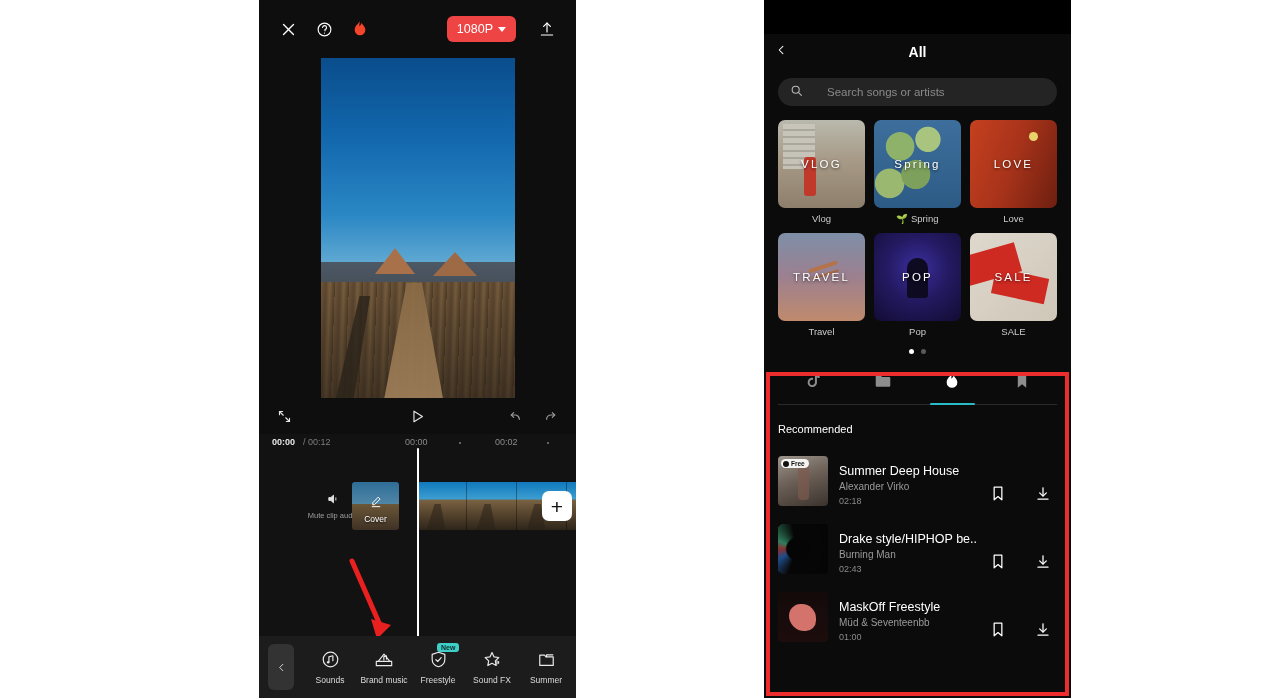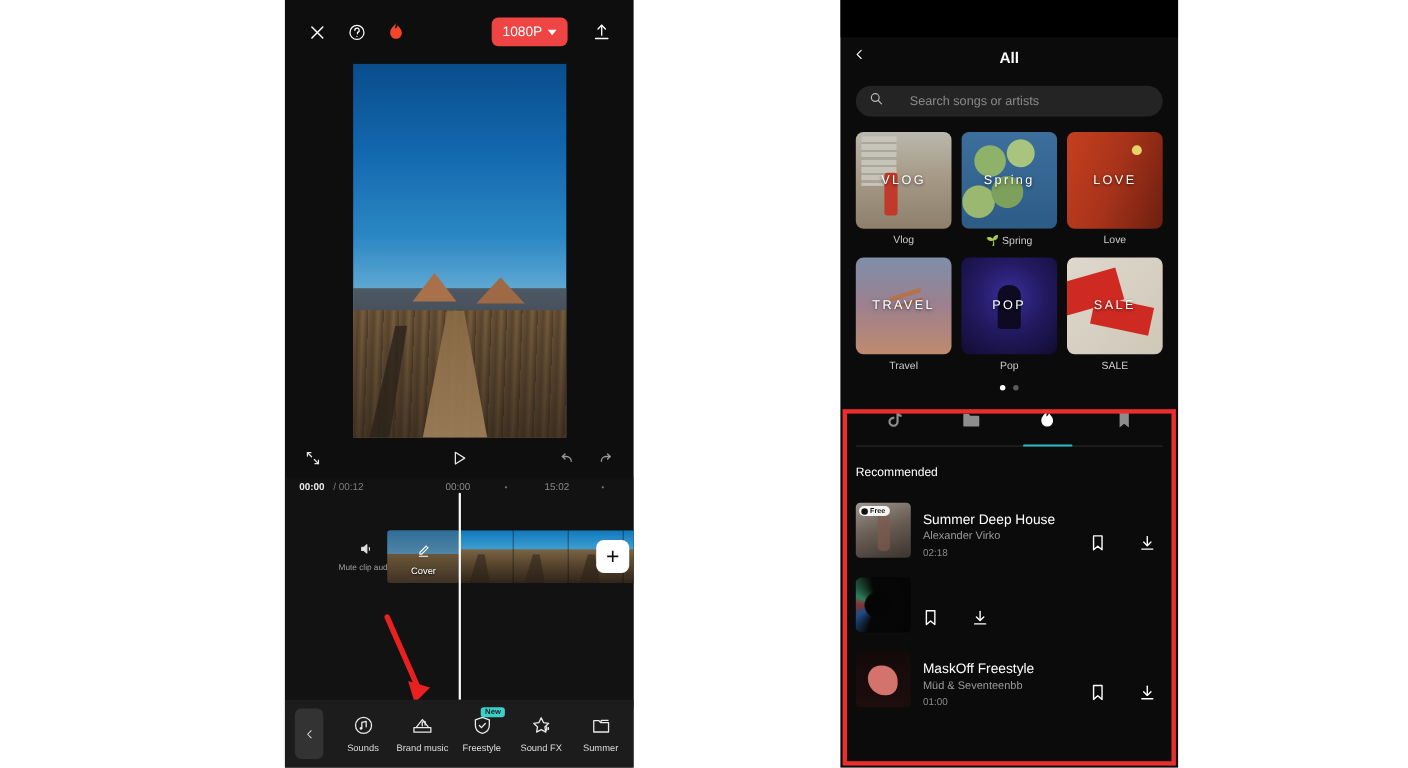--- a/index.html
+++ b/index.html
@@ -130,21 +130,21 @@
   .mute-block {
     position: absolute; left: 47px; top: 0;
     width: 54px; height: 48px;
     display: flex; flex-direction: column;
     align-items: center; justify-content: center; gap: 5px;
     cursor: pointer;
   }
   .mute-label { font-size: 7.5px; color: #9e9e9e; white-space: nowrap; }
   .cover-block {
     position: absolute; left: 93px; top: 0;
-    width: 66px; height: 48px; border-radius: 3px;
+    width: 47px; height: 48px; border-radius: 3px;
     overflow: hidden; cursor: pointer;
     background: linear-gradient(180deg,#2f6d97 0%, #4f86a6 45%, #6b5738 46%, #3f3124 100%);
     display: flex; align-items: flex-end; justify-content: center;
   }
   .cover-label {
     font-size: 8.5px; color: #fff; padding-bottom: 6px;
     text-shadow: 0 1px 2px rgba(0,0,0,.8);
   }
   .cover-pen {
     position: absolute; top: 12px; left: 50%; transform: translateX(-50%);
@@ -472,21 +472,21 @@
       </div>
     </div>
   </div>
 
   <div class="timeline">
     <div class="ruler">
       <span class="cur">00:00</span>
       <span class="tot">/ 00:12</span>
       <span class="m0">00:00</span>
       <span class="d1"></span>
-      <span class="m1">15:02</span>
+      <span class="m1">00:02</span>
       <span class="d2"></span>
     </div>
 
     <div class="track-row">
       <div class="mute-block">
         <svg width="15" height="14" viewBox="0 0 24 24" fill="none" stroke="#e0e0e0" stroke-width="1.7" stroke-linejoin="round">
             <path d="M4 9.5h3.5L12 5.5v13L7.5 14.5H4Z" fill="#e0e0e0"></path>
             <path d="M16 10v4" stroke-linecap="round"></path>
           </svg>
         <span class="mute-label">Mute clip audio</span>
@@ -712,20 +712,25 @@
             <path d="M12 3.5v12"></path>
             <path d="M7 11l5 5 5-5"></path>
             <path d="M4.5 20.5h15"></path>
           </svg>
       </span>
     </div>
   </div>
 
   <div class="song">
     <div class="song-th th-b"></div>
+    <div class="song-meta">
+      <div class="song-name">Drake style/HIPHOP be..</div>
+      <div class="song-artist">Burning Man</div>
+      <div class="song-dur">02:43</div>
+    </div>
     <div class="song-act">
       <span class="act-ic">
         <svg width="14" height="17" viewBox="0 0 20 24" fill="none" stroke="currentColor" stroke-width="1.8" stroke-linejoin="round">
             <path d="M4.5 3h11v18l-5.5-4.6L4.5 21Z"></path>
           </svg>
       </span>
       <span class="act-ic">
         <svg width="16" height="17" viewBox="0 0 24 24" fill="none" stroke="currentColor" stroke-width="1.9" stroke-linecap="round" stroke-linejoin="round">
             <path d="M12 3.5v12"></path>
             <path d="M7 11l5 5 5-5"></path>

